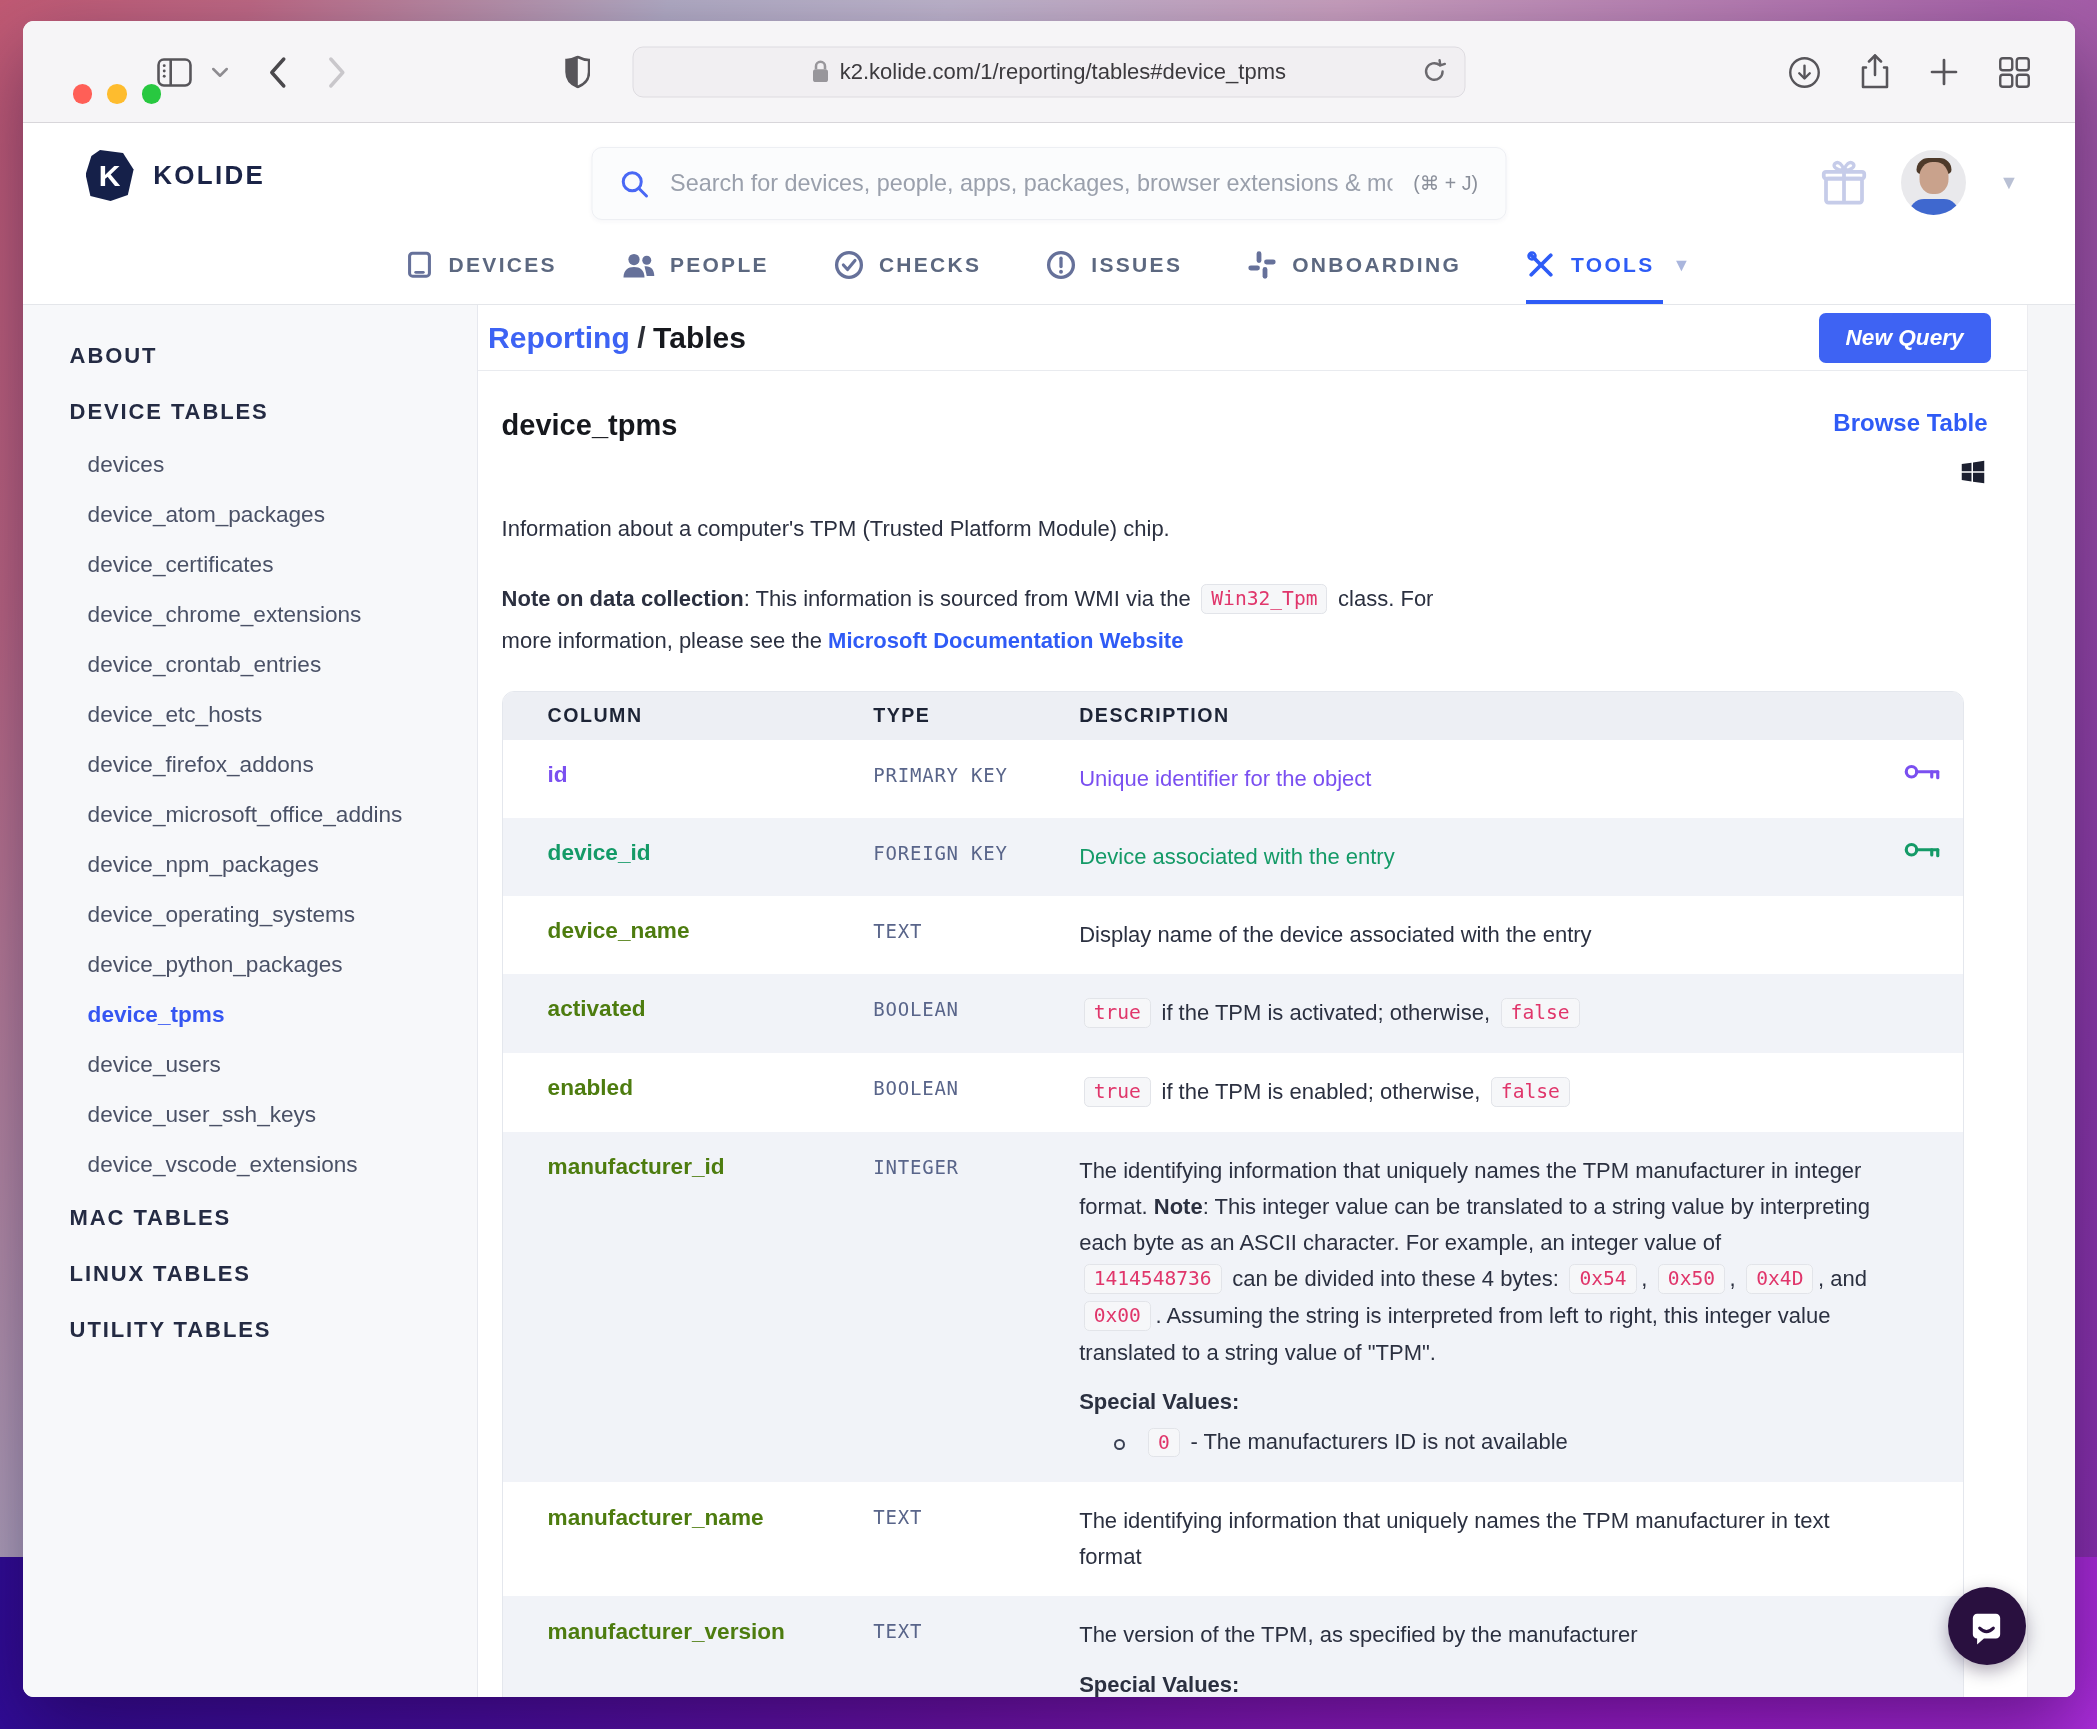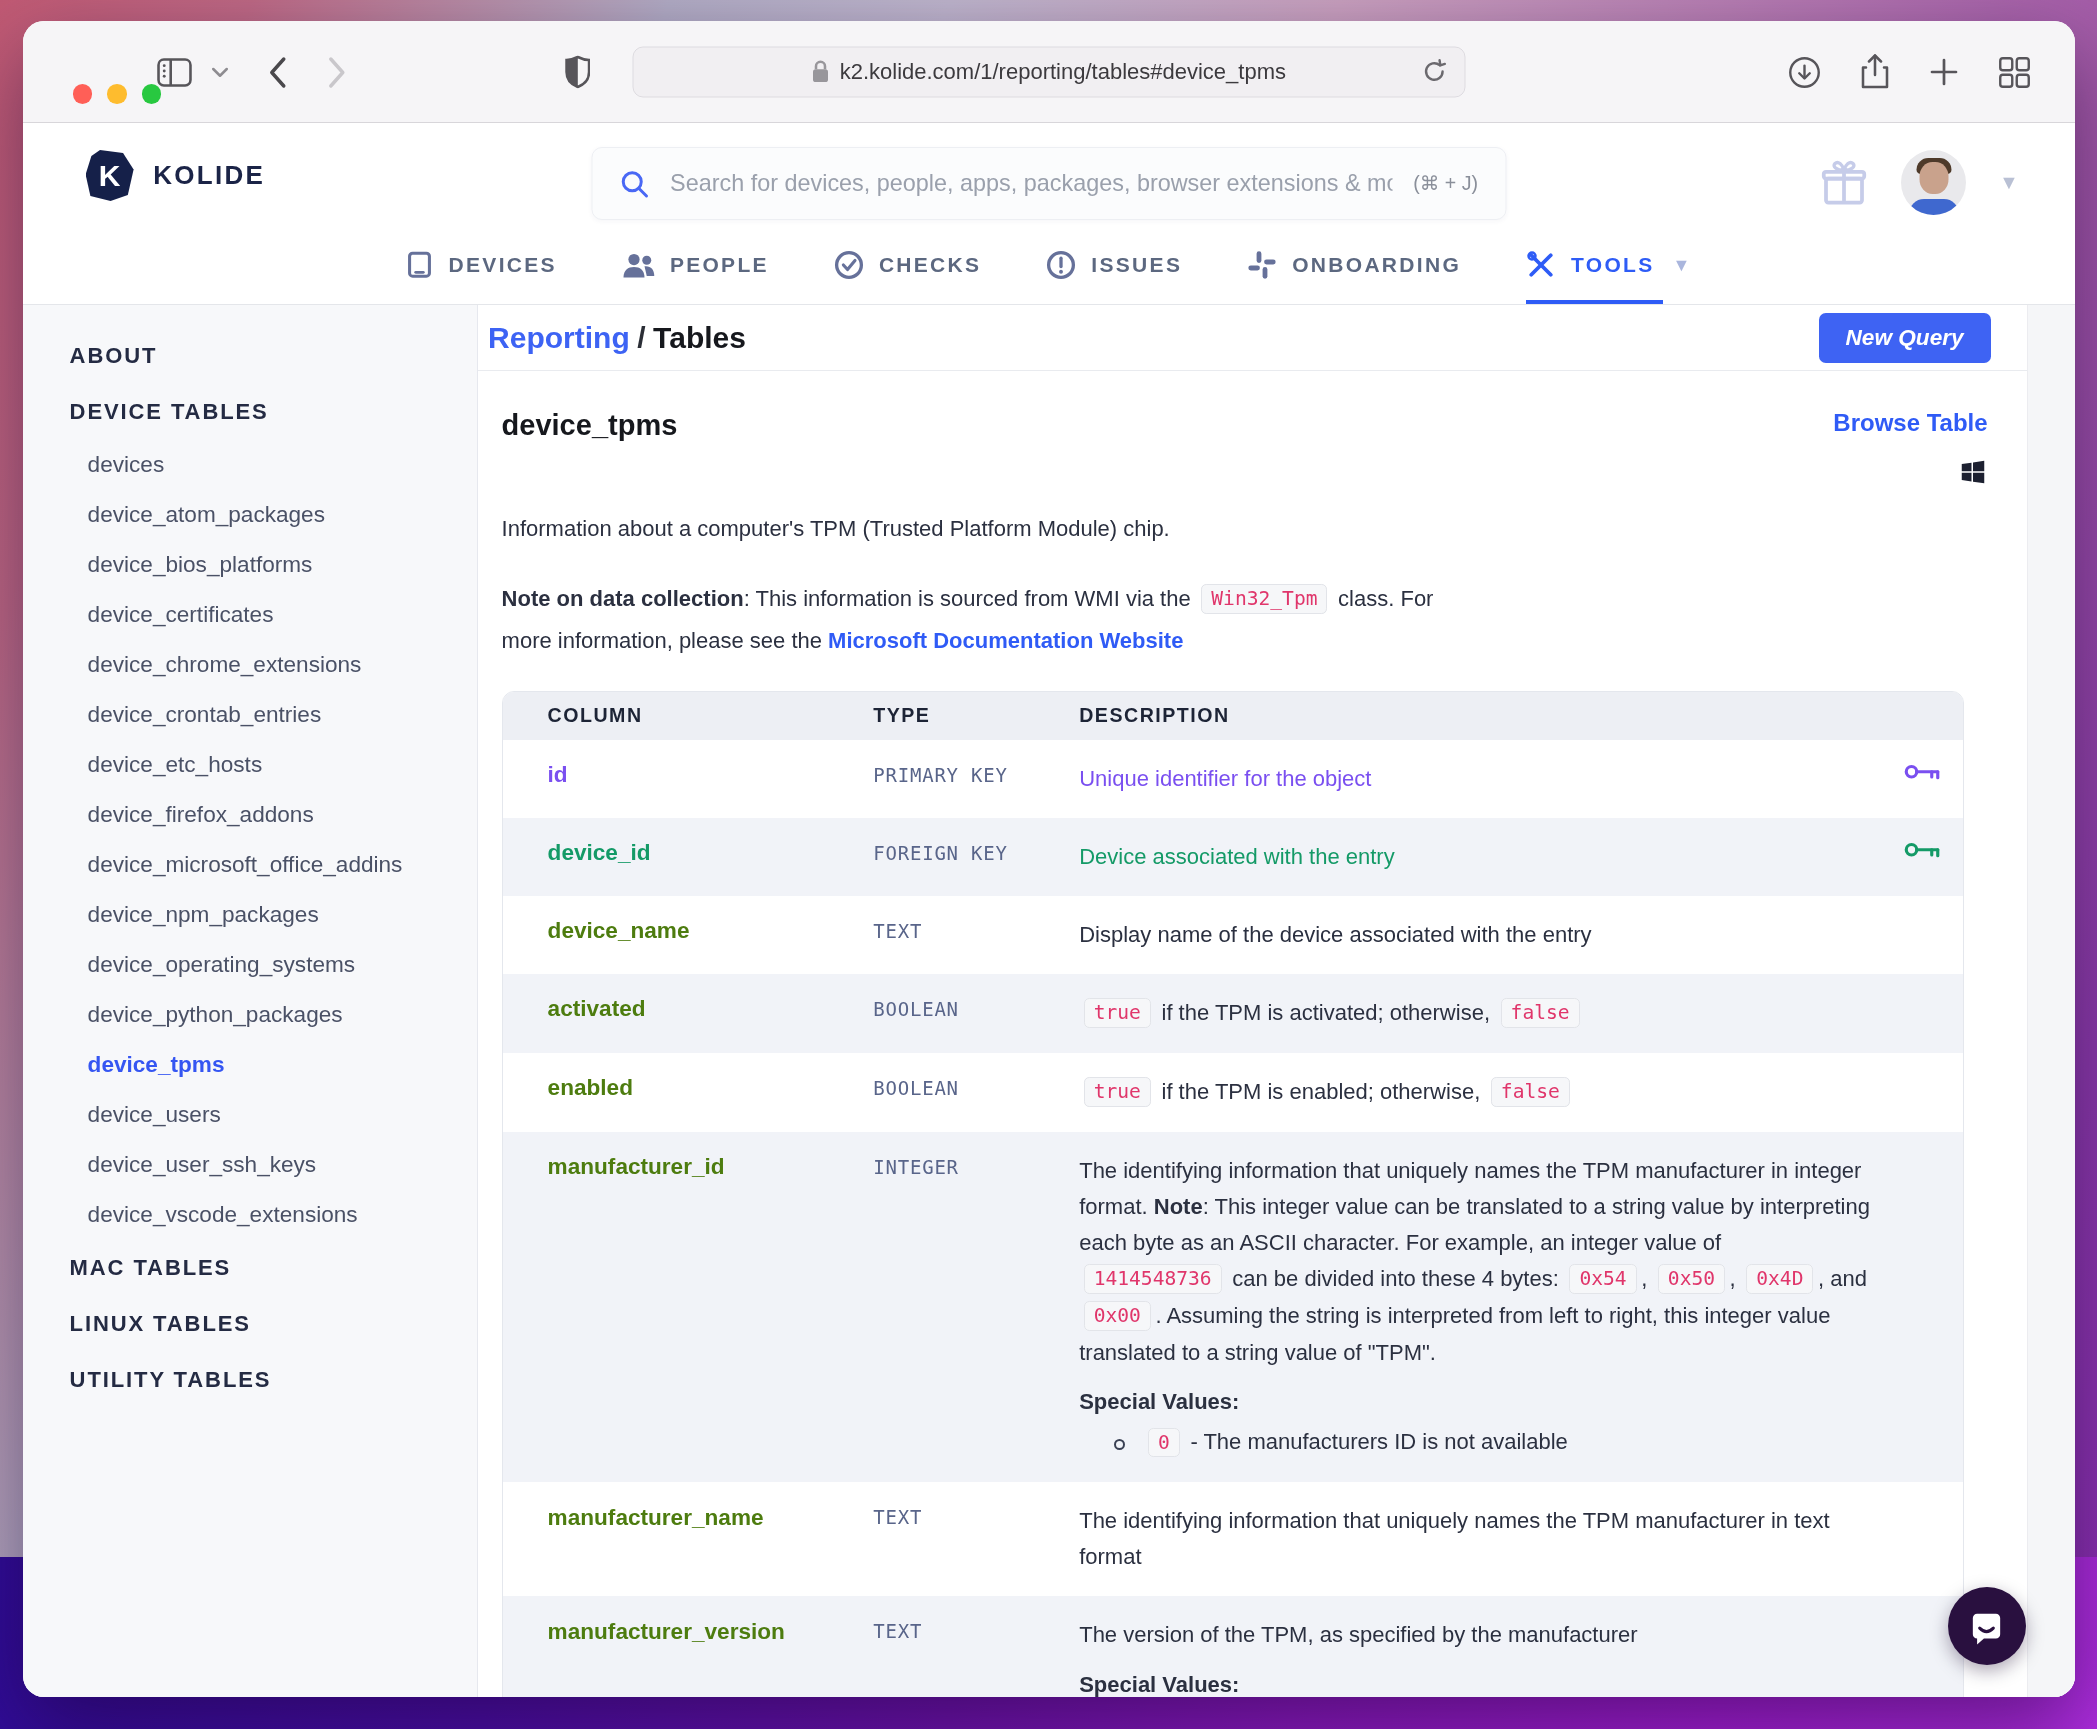--- a/index.html
+++ b/index.html
@@ -4,21 +4,21 @@
 <style>
   * { margin:0; padding:0; box-sizing:border-box; }
   html,body { width:2097px; height:1730px; overflow:hidden; font-family:"Liberation Sans", sans-serif; }
   body {
     background:
       linear-gradient(100deg,#2f0c98 0%,#4a0ea5 24%,#6f13ad 46%,#8c1abf 62%,#a51fd4 82%,#ae2ede 100%) left bottom/100% 173px no-repeat,
       linear-gradient(112deg,#c25a74 0%,#c06a85 9%,#b3aec6 24%,#c0b7ce 34%,#cba2c0 48%,#b97fb4 62%,#a45ba8 76%,#8d3bac 90%,#8b2db4 100%);
   }
   .window {
     position:absolute; left:22.6px; top:21px; width:2052px; height:1676px;
-    border-radius:21px; background:#fff; overflow:hidden;
+    border-radius:11px; background:#fff; overflow:hidden;
     box-shadow:0 30px 83px rgba(25,0,50,.5);
     display:flex; flex-direction:column;
   }
   
   .toolbar { position:relative; height:102px; flex:0 0 102px; background:#f6f5f7; border-bottom:0.8px solid #d8d6da; }
   .traffic { position:absolute; top:63px; left:50px; display:flex; gap:15px; }
   .light { width:19.6px; height:19.6px; border-radius:50%; }
   .tb-left { position:absolute; left:134px; top:0; height:102px; display:flex; align-items:center; gap:19.6px; }
   .tb-right { position:absolute; right:44px; top:0; height:102px; display:flex; align-items:center; gap:39px; }
   .tb-btn { display:flex; align-items:center; justify-content:center; }
@@ -281,21 +281,20 @@
       </div>
     </nav>
   </div>
 
   <div class="content">
     <aside class="sidebar">
         <div class="sb-section">ABOUT</div>
         <div class="sb-section">DEVICE TABLES</div>
         <div class="sb-item">devices</div>
         <div class="sb-item">device_atom_packages</div>
-        <div class="sb-item">device_bios_platforms</div>
         <div class="sb-item">device_certificates</div>
         <div class="sb-item">device_chrome_extensions</div>
         <div class="sb-item">device_crontab_entries</div>
         <div class="sb-item">device_etc_hosts</div>
         <div class="sb-item">device_firefox_addons</div>
         <div class="sb-item">device_microsoft_office_addins</div>
         <div class="sb-item">device_npm_packages</div>
         <div class="sb-item">device_operating_systems</div>
         <div class="sb-item">device_python_packages</div>
         <div class="sb-item active">device_tpms</div>

